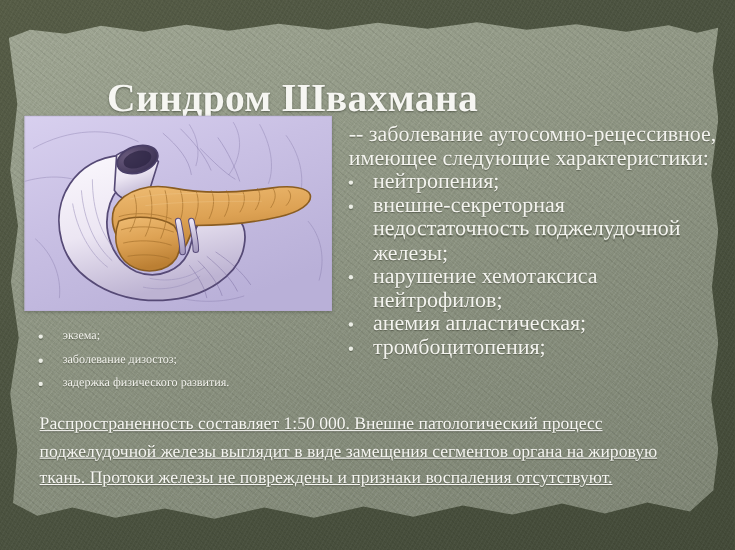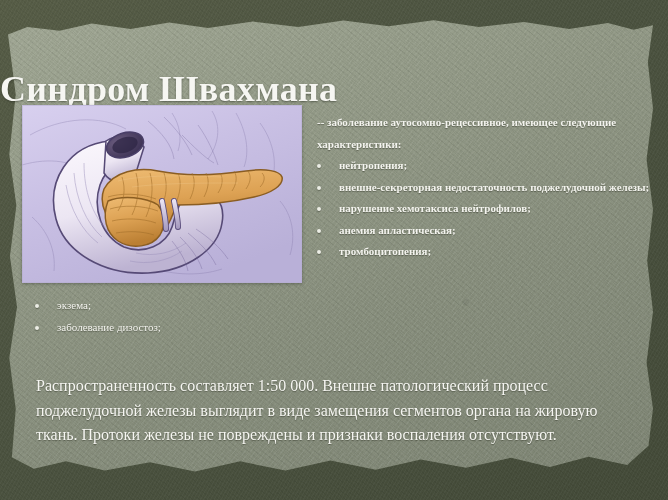--- a/index.html
+++ b/index.html
@@ -61,40 +61,39 @@
   }
   #paper::after{
     content:"";position:absolute;inset:0;pointer-events:none;
     background-image:
       repeating-linear-gradient(42deg, rgba(0,0,0,.035) 0 1px, transparent 1px 5px),
       repeating-linear-gradient(131deg, rgba(255,255,255,.05) 0 1px, transparent 1px 4px);
   }
 
   
   #title{
-    position:absolute;left:0;top:44px;width:532px;
+    position:absolute;left:0;top:44px;width:532px;text-align:center;
     font-size:36px;line-height:42px;color:#f6f6f2;letter-spacing:.3px;
     text-shadow:0 1px 2px rgba(40,45,32,.55);
     z-index:5;
   }
 
   
   #illus{
     position:absolute;left:22px;top:105px;width:280px;height:178px;
     overflow:hidden;z-index:6;
     box-shadow:0 1px 3px rgba(30,34,24,.35);
   }
   #illus svg{display:block;width:280px;height:178px;}
 
   
   #right-block{
     position:absolute;left:310px;top:112px;width:345px;z-index:5;
-    color:#f4f4ef;font-size:11px;line-height:21.5px;
+    color:#f4f4ef;font-size:20px;line-height:21.5px;
     text-shadow:0 1px 1px rgba(45,50,36,.5);
-    font-weight:bold;
   }
   .lead{margin:0 0 0 7px;}
   ul.bl{list-style:none;margin:0;padding:0;}
   ul.bl li{position:relative;padding-left:29px;}
   ul.bl li .bdot{
     position:absolute;left:7px;top:9px;width:4px;height:4px;border-radius:50%;
     background:#eceee6;box-shadow:0 1px 1px rgba(45,50,36,.45);
   }
   ul.bl li .btxt{display:block;}
 
@@ -104,21 +103,21 @@
     color:#f4f4ef;font-size:11px;line-height:21.5px;
     text-shadow:0 1px 1px rgba(45,50,36,.5);
   }
 
   
   #para{
     position:absolute;left:36px;top:374px;width:600px;z-index:5;
     color:#f6f6f2;font-size:16px;line-height:24.5px;
     text-shadow:0 1px 1px rgba(45,50,36,.5);
   }
-  #para p{margin:0;}
+  #para p{margin:0;text-decoration:underline;}
 </style>
 </head>
 <body>
 
 <div id="slide">
 
   <div id="paper"></div>
 
   <h1 id="title">Синдром Швахмана</h1>
 
@@ -263,20 +262,24 @@
   <div id="left-block">
     <ul class="bl">
       <li>
         <span class="bdot"></span>
         <span class="btxt">экзема;</span>
       </li>
       <li>
         <span class="bdot"></span>
         <span class="btxt">заболевание дизостоз;</span>
       </li>
+      <li>
+        <span class="bdot"></span>
+        <span class="btxt">задержка физического развития.</span>
+      </li>
     </ul>
   </div>
 
   <div id="para">
     <p>Распространенность составляет 1:50 000. Внешне патологический процесс поджелудочной железы выглядит в виде замещения сегментов органа на жировую ткань. Протоки железы не повреждены и признаки воспаления отсутствуют.</p>
   </div>
 
 </div>
 
 </body></html>

